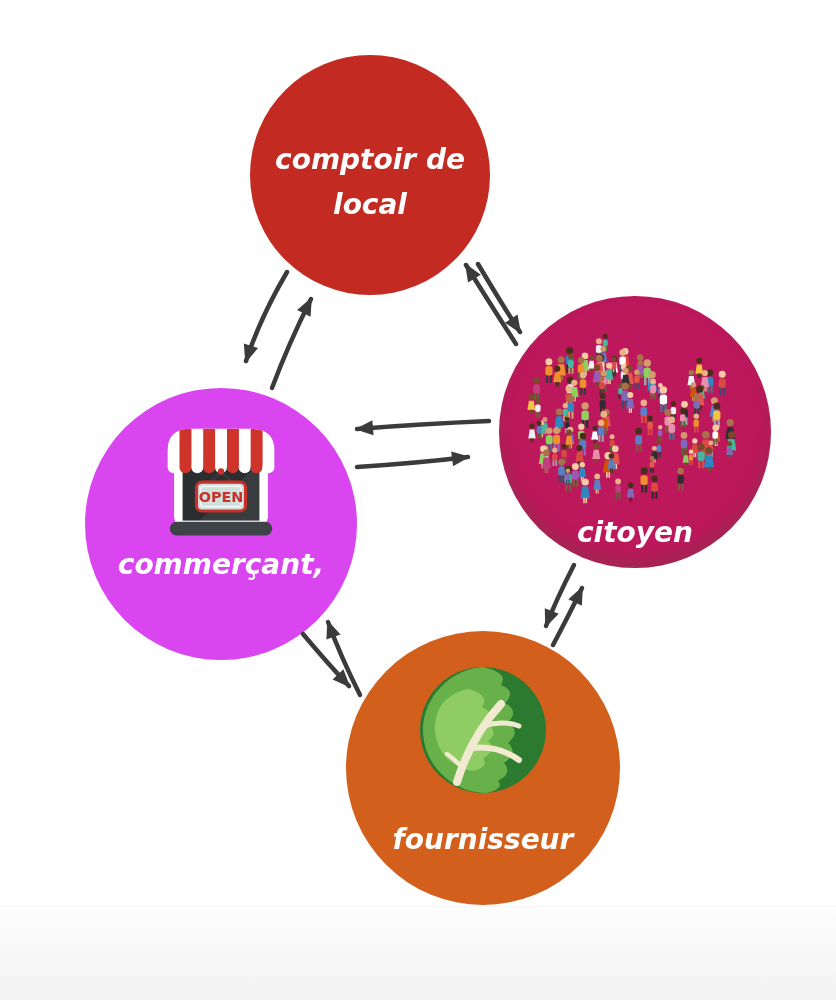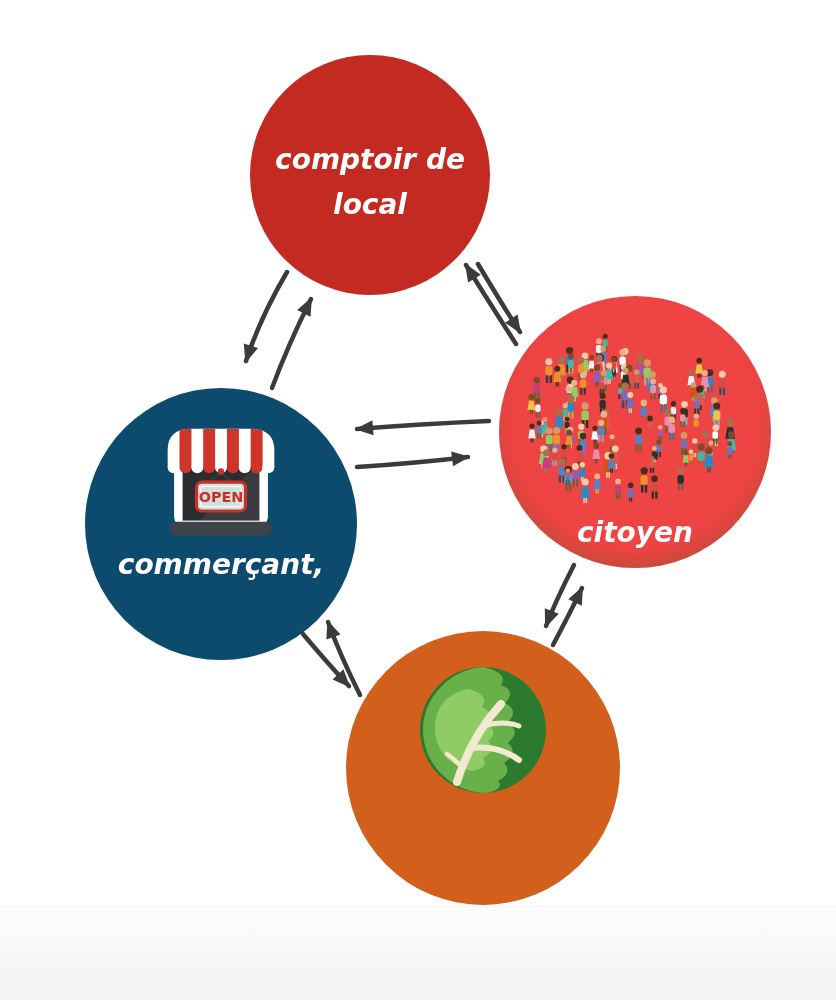--- a/index.html
+++ b/index.html
@@ -32,21 +32,21 @@
 
 <div class="canvas">
 
   <div class="node node-red" style="background: rgb(195, 42, 33); color: rgb(255, 255, 255);">
     <div class="label">
       <span>comptoir de</span>
       <span>local</span>
     </div>
   </div>
 
-  <div class="node node-blue" style="background: #0c4a6e; color: rgb(255, 255, 255);">
+  <div class="node node-blue" style="background: #d946ef; color: rgb(255, 255, 255);">
     <svg class="icon-shop" width="128" height="122" viewBox="0 0 120 114">
       <rect x="16" y="28" width="88" height="74" rx="10" fill="#ffffff"></rect>
       <rect x="12" y="97" width="96" height="13" rx="6.5" fill="#3e4347"></rect>
       <g>
         <rect x="24" y="42" width="72" height="54" fill="#2b2e30"></rect>
         <path d="M96,42 L40,96 L96,96 Z" fill="#ffffff" opacity="0.07"></path>
       </g>
       <g>
         <clipPath id="awn">
             <path d="M10,46 V30 Q10,10 32,10 H88 Q110,10 110,30 V46 Z"></path>
@@ -74,21 +74,21 @@
         <rect x="37" y="60" width="46" height="27" rx="5" fill="#cfe0dd" stroke="#c9302a" stroke-width="3"></rect>
         <rect x="41" y="64" width="38" height="19" rx="3" fill="none" stroke="#ffffff" stroke-width="1.2" opacity="0.9"></rect>
         <text x="60" y="79" text-anchor="middle" font-size="13.5" font-weight="bold" fill="#c9302a">OPEN</text>
       </g>
     </svg>
     <div class="label">
       <span>commerçant,</span>
     </div>
   </div>
 
-  <div class="node node-green" style="background: #ef4444; color: rgb(255, 255, 255);">
+  <div class="node node-green" style="background: #be185d; color: rgb(255, 255, 255);">
     <svg class="icon-crowd" width="272" height="272" viewBox="0 0 272 272">
         <g>
           <circle cx="106.2" cy="40.3" r="2.5" fill="#4a2e1c"></circle>
           <rect x="103.7" y="43.4" width="5.1" height="7.0" rx="2.0" fill="#45b8a1"></rect>
           <rect x="104.0" y="50.1" width="1.7" height="5.4" fill="#566b32"></rect>
           <rect x="106.7" y="50.1" width="1.7" height="5.4" fill="#566b32"></rect>
         </g>
         <g>
           <circle cx="99.9" cy="45.2" r="3.0" fill="#eab188"></circle>
           <rect x="96.9" y="48.9" width="6.0" height="8.3" rx="2.3" fill="#f0f0f0"></rect>
@@ -829,20 +829,21 @@
       <path fill="#8fcc63" d="M56,29 Q77,35 69,47 Q84,54 73,64 Q87,71 75,81 Q85,90 70,98 Q77,107 59,111
            C38,107 24,92 22,72 Q21,50 34,39 Q45,30 56,29 Z"></path>
       <g stroke="#f1ead0" fill="none" stroke-linecap="round">
         <path d="M44,122 C52,96 64,70 88,44" stroke-width="8"></path>
         <path d="M59,88 C76,86 92,90 106,100" stroke-width="6"></path>
         <path d="M70,66 C84,62 96,62 106,66" stroke-width="5"></path>
         <path d="M50,108 C44,102 40,98 34,94" stroke-width="4.5"></path>
       </g>
     </svg>
     <div class="label">
+      <span>fournisseur</span>
     </div>
   </div>
 
   <svg id="arrows" width="836" height="1000" viewBox="0 0 836 1000">
     <defs>
       <marker id="ah" markerUnits="userSpaceOnUse" markerWidth="22" markerHeight="18" refX="17" refY="9" orient="auto">
         <path d="M1,1.5 L19,9 L1,16.5 Z" fill="#3b3b3b"></path>
       </marker>
     </defs>
     <path class="flow" d="M287,272 Q260,318 246,361" marker-end="url(#ah)" stroke="#3b3b3b"></path>

